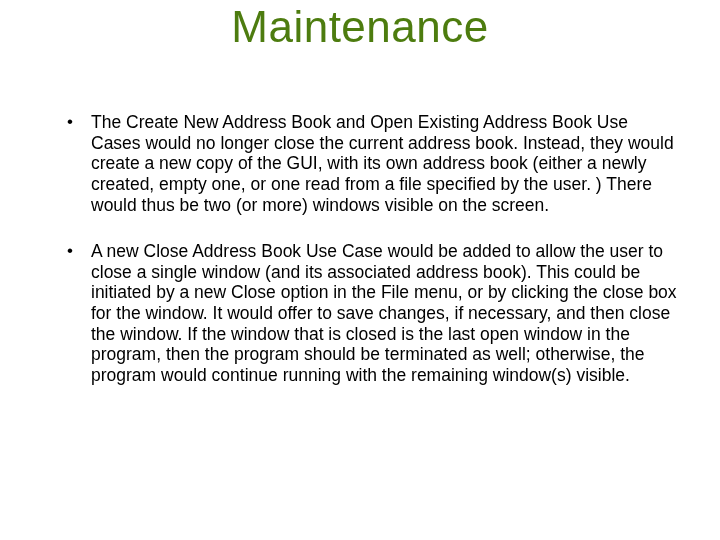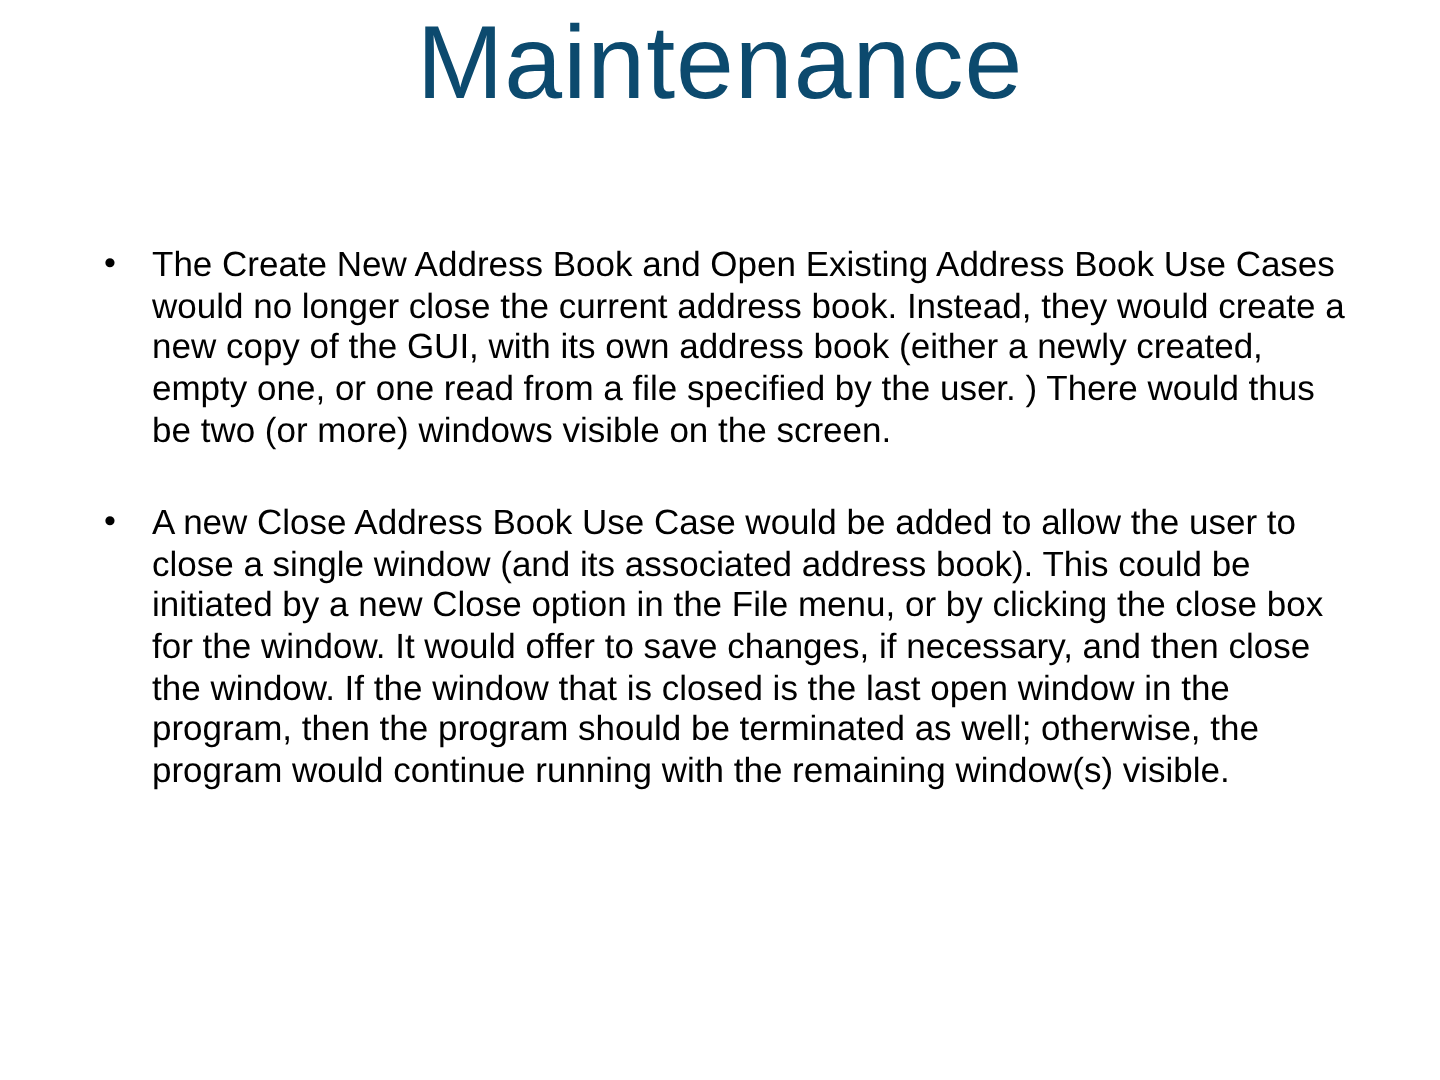--- a/index.html
+++ b/index.html
@@ -12,29 +12,29 @@
     color: #000;
   }
   .slide {
     width: 720px;
     height: 540px;
     position: relative;
     box-sizing: border-box;
   }
   .title {
     text-align: center;
-    font-size: 52px;
-    color: #0c4a6e;
+    font-size: 44px;
+    color: #4d7c0f;
     font-weight: 400;
     margin: 0;
     padding-top: 2px;
     letter-spacing: 0.5px;
   }
   .body {
-    padding: 60px 42px 0 48px;
+    padding: 60px 42px 0 63px;
   }
   ul.bullets {
     list-style: none;
     margin: 0;
     padding: 0;
   }
   ul.bullets > li {
     position: relative;
     padding-left: 28px;
     font-size: 17.5px;

